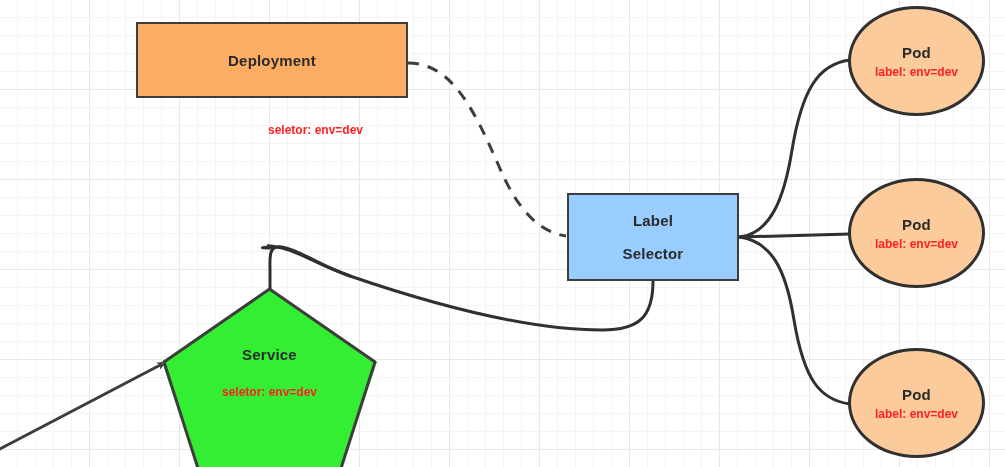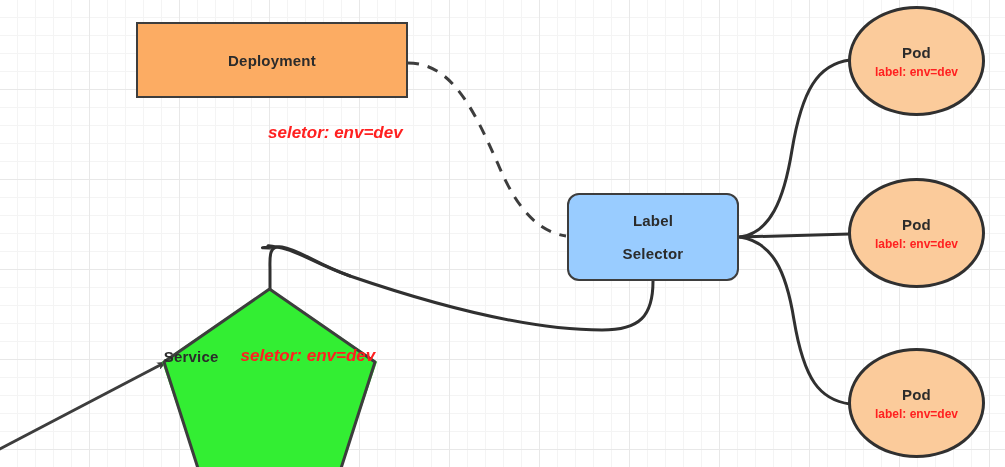--- a/index.html
+++ b/index.html
@@ -42,23 +42,22 @@
     font-weight: bold;
     color: #2b2b2b;
     letter-spacing: 0.2px;
   }
   .label-text {
     font-size: 12px;
     font-weight: bold;
     color: #ff2020;
   }
   .italic-label {
-    font-style: italic;
     font-weight: bold;
-    font-size: 17px;
+    font-size: 12px;
     color: #ff2020;
     white-space: nowrap;
     text-align: center;
   }
 
   
   #deployment {
     left: 136px;
     top: 22px;
     width: 272px;
@@ -68,21 +67,21 @@
   }
 
   
   #label-selector {
     left: 567px;
     top: 193px;
     width: 172px;
     height: 88px;
     background: #99ccff;
     border: 2px solid #3d3d3d;
-    border-radius: 12px;
+    border-radius: 0;
     gap: 16px;
   }
 
   
   .pod {
     width: 137px;
     height: 110px;
     background: #fbcb9b;
     border: 3px solid #303030;
     border-radius: 50%;
@@ -115,21 +114,21 @@
   #service .pent-outline {
     position: absolute;
     left: 0; top: 0;
     z-index: 1;
     pointer-events: none;
   }
   #service .pent-content {
     position: relative;
     z-index: 2;
     display: flex;
-    flex-direction: row;
+    flex-direction: column;
     align-items: center;
     gap: 22px;
   }
 
   
   #deployment-selector-caption {
     position: absolute;
     left: 268px;
     top: 123px;
   }

